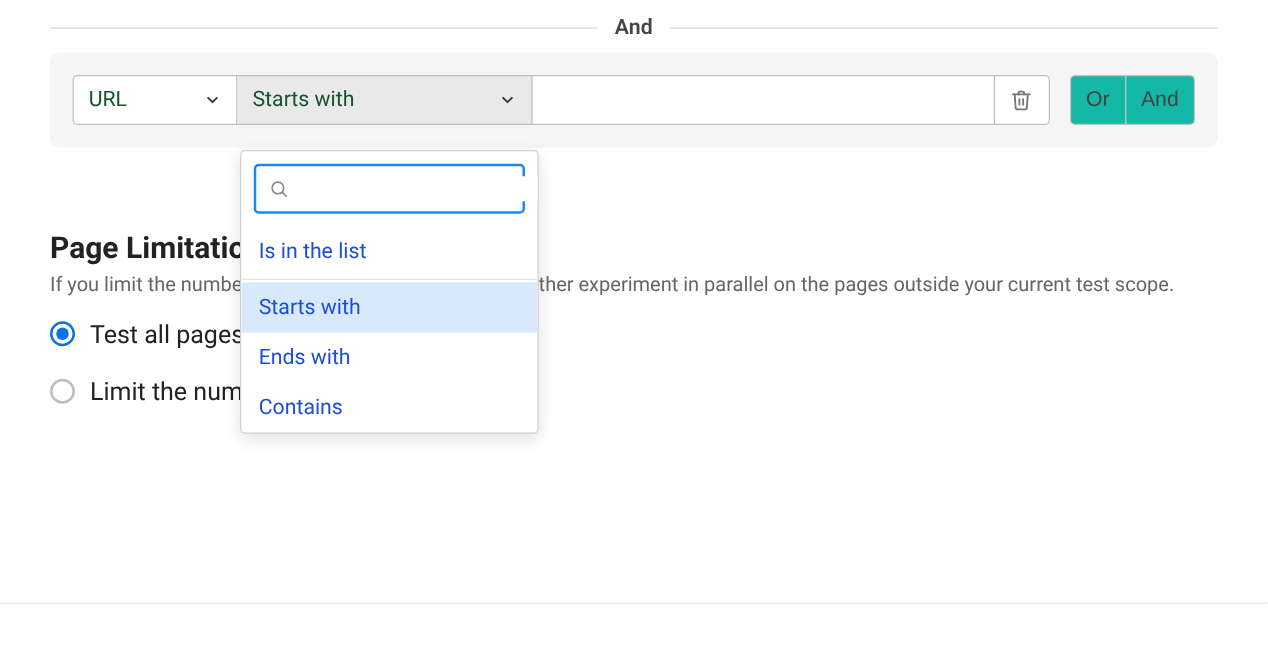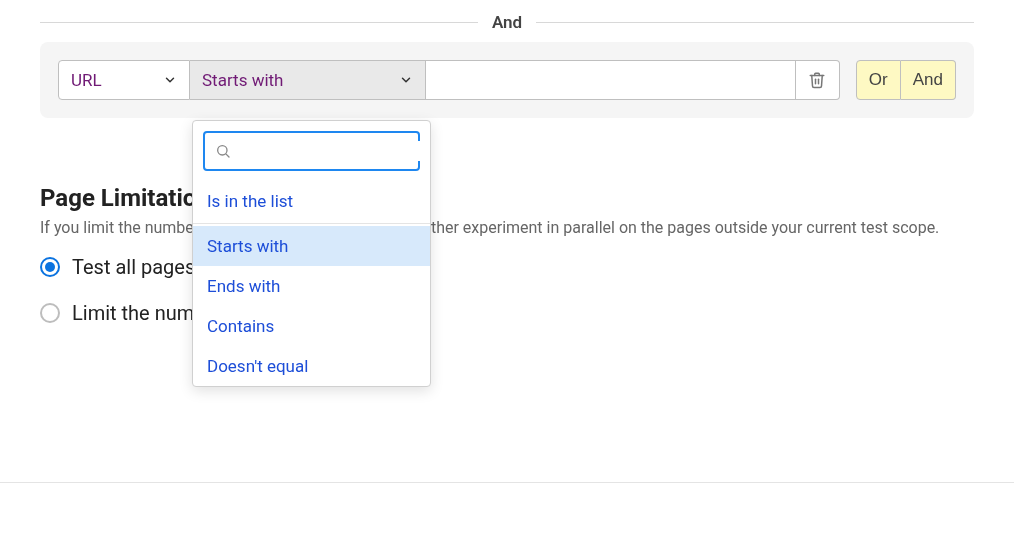--- a/index.html
+++ b/index.html
@@ -44,21 +44,21 @@
     flex: 1;
   }
   .sel {
     height: 40px;
     border: 1px solid #bfbfbf;
     background: #fff;
     display: flex;
     align-items: center;
     padding: 0 12px;
     font-size: 17px;
-    color: #701a75;
+    color: #14532d;
     position: relative;
     cursor: pointer;
   }
   .sel + .sel, .sel + .val, .val + .trash { border-left: none; }
   .sel.url { width: 132px; border-radius: 4px 0 0 4px; }
   .sel.op  { width: 236px; background: #e9e9e9; }
   .sel .caret { margin-left: auto; }
   .val {
     flex: 1;
     height: 40px;
@@ -79,21 +79,21 @@
     align-items: center;
     justify-content: center;
     cursor: pointer;
     color: #666;
   }
 
   .logic-group { display: flex; }
   .logic-btn {
     height: 40px;
     border: 1px solid #bfbfbf;
-    background: #fef9c3;
+    background: #14b8a6;
     font-size: 17px;
     color: #444;
     padding: 0 12px;
     cursor: pointer;
     text-align: right;
   }
   .logic-btn.or  { border-radius: 4px 0 0 4px; }
   .logic-btn.and { border-radius: 0 4px 4px 0; border-left: none; }
 
   
@@ -268,16 +268,15 @@
       </span>
       <input type="text" value="" style="">
     </div>
   </div>
   <div class="dd-scroll">
     <div class="dd-item">Is in the list</div>
     <div class="dd-sep"></div>
     <div class="dd-item selected">Starts with</div>
     <div class="dd-item">Ends with</div>
     <div class="dd-item">Contains</div>
-    <div class="dd-item">Doesn't equal</div>
 
   </div>
 </div>
 
 </body></html>

